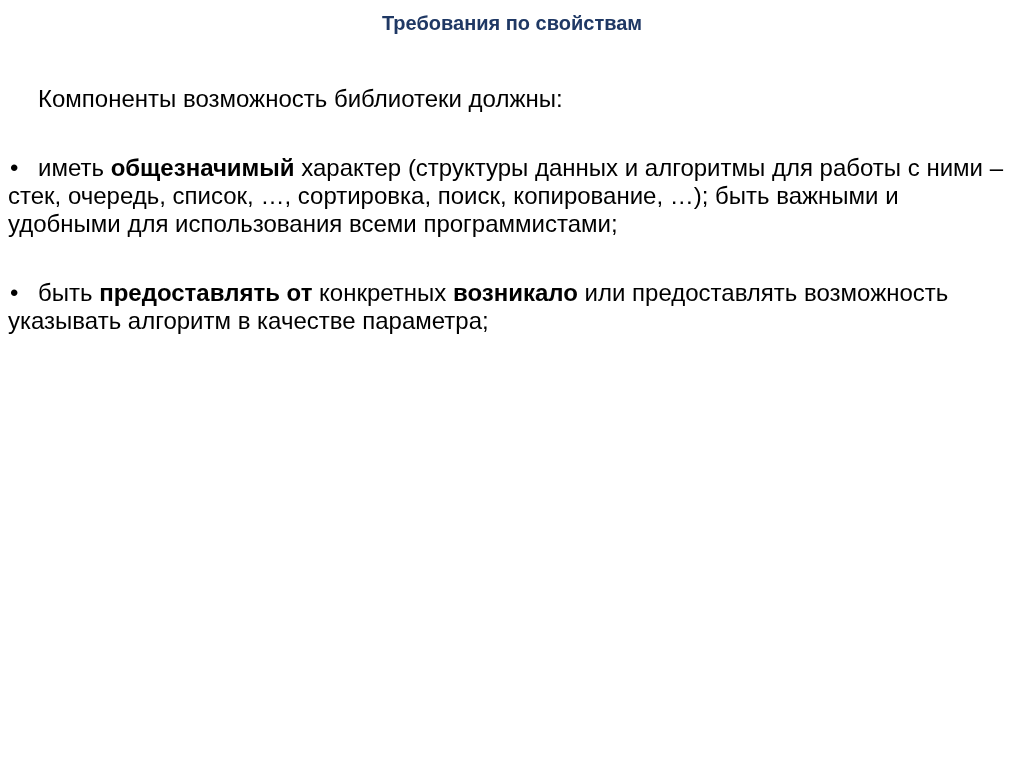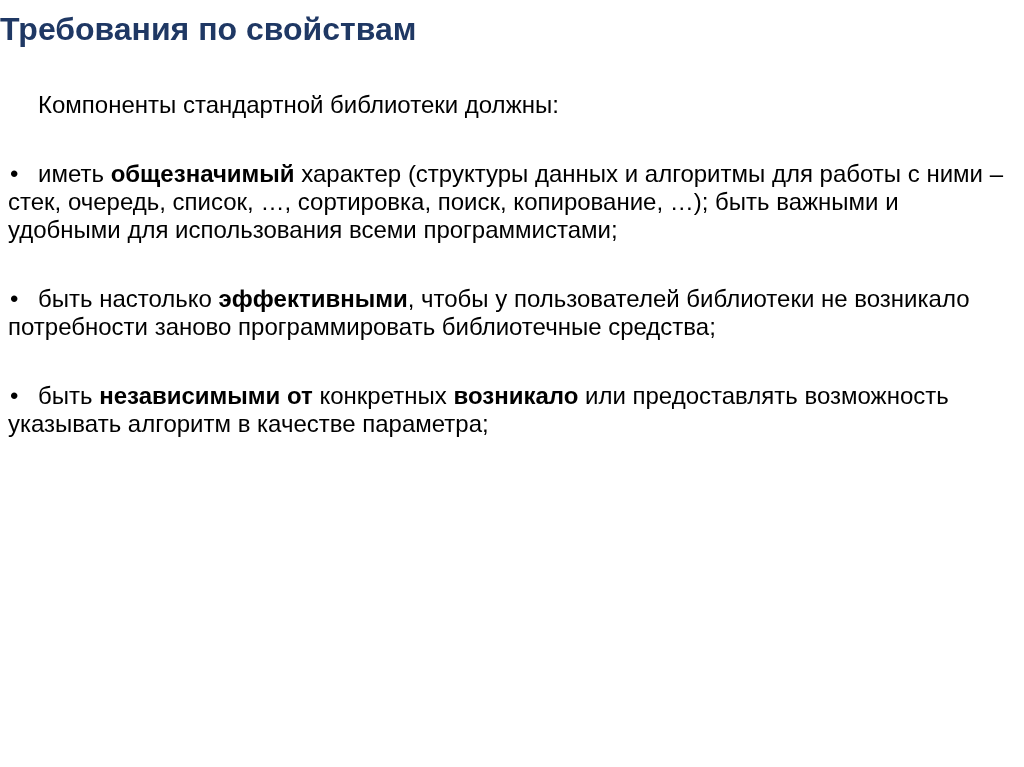--- a/index.html
+++ b/index.html
@@ -10,23 +10,23 @@
   .slide {
     position: relative;
     width: 1024px;
     height: 767px;
     background: #ffffff;
     overflow: hidden;
     font-family: "Liberation Sans", sans-serif;
     color: #000000;
   }
   .slide-title {
-    padding-top: 11px;
-    text-align: left;
-    font-size: 32px;
+    padding-top: 5px;
+    text-align: center;
+    font-size: 20px;
     line-height: 37px;
     font-weight: bold;
     color: #1F3864;
   }
   .content {
     margin-top: 43px;
     padding-left: 8px;
     padding-right: 8px;
     font-size: 24px;
     line-height: 28px;
@@ -53,23 +53,22 @@
 <body>
 
 <div class="slide">
 
   <div class="slide-title" style="color: rgb(31, 56, 100);">
     <div>Требования по свойствам</div>
   </div>
 
   <div class="content">
 
-    <p class="intro">Компоненты стандартной библиотеки должны:</p>
+    <p class="intro">Компоненты возможность библиотеки должны:</p>
 
     <p class="bullet-para"><span class="bullet-marker">•</span><span>иметь <span class="bi">общезначимый</span> характер (структуры данных и алгоритмы для работы с ними – стек, очередь, список, …, сортировка, поиск, копирование, …); быть важными и удобными для использования всеми программистами;</span></p>
 
-    <p class="bullet-para"><span class="bullet-marker">•</span><span>быть настолько <span class="bi">эффективными</span>, чтобы у пользователей библиотеки не возникало потребности заново программировать библиотечные средства;</span></p>
 
-    <p class="bullet-para"><span class="bullet-marker">•</span><span>быть <span class="bi">независимыми от</span> конкретных <span class="bi">возникало</span> или предоставлять возможность указывать алгоритм в качестве параметра;</span></p>
+    <p class="bullet-para"><span class="bullet-marker">•</span><span>быть <span class="bi">предоставлять от</span> конкретных <span class="bi">возникало</span> или предоставлять возможность указывать алгоритм в качестве параметра;</span></p>
 
 
   </div>
 </div>
 
 </body></html>

